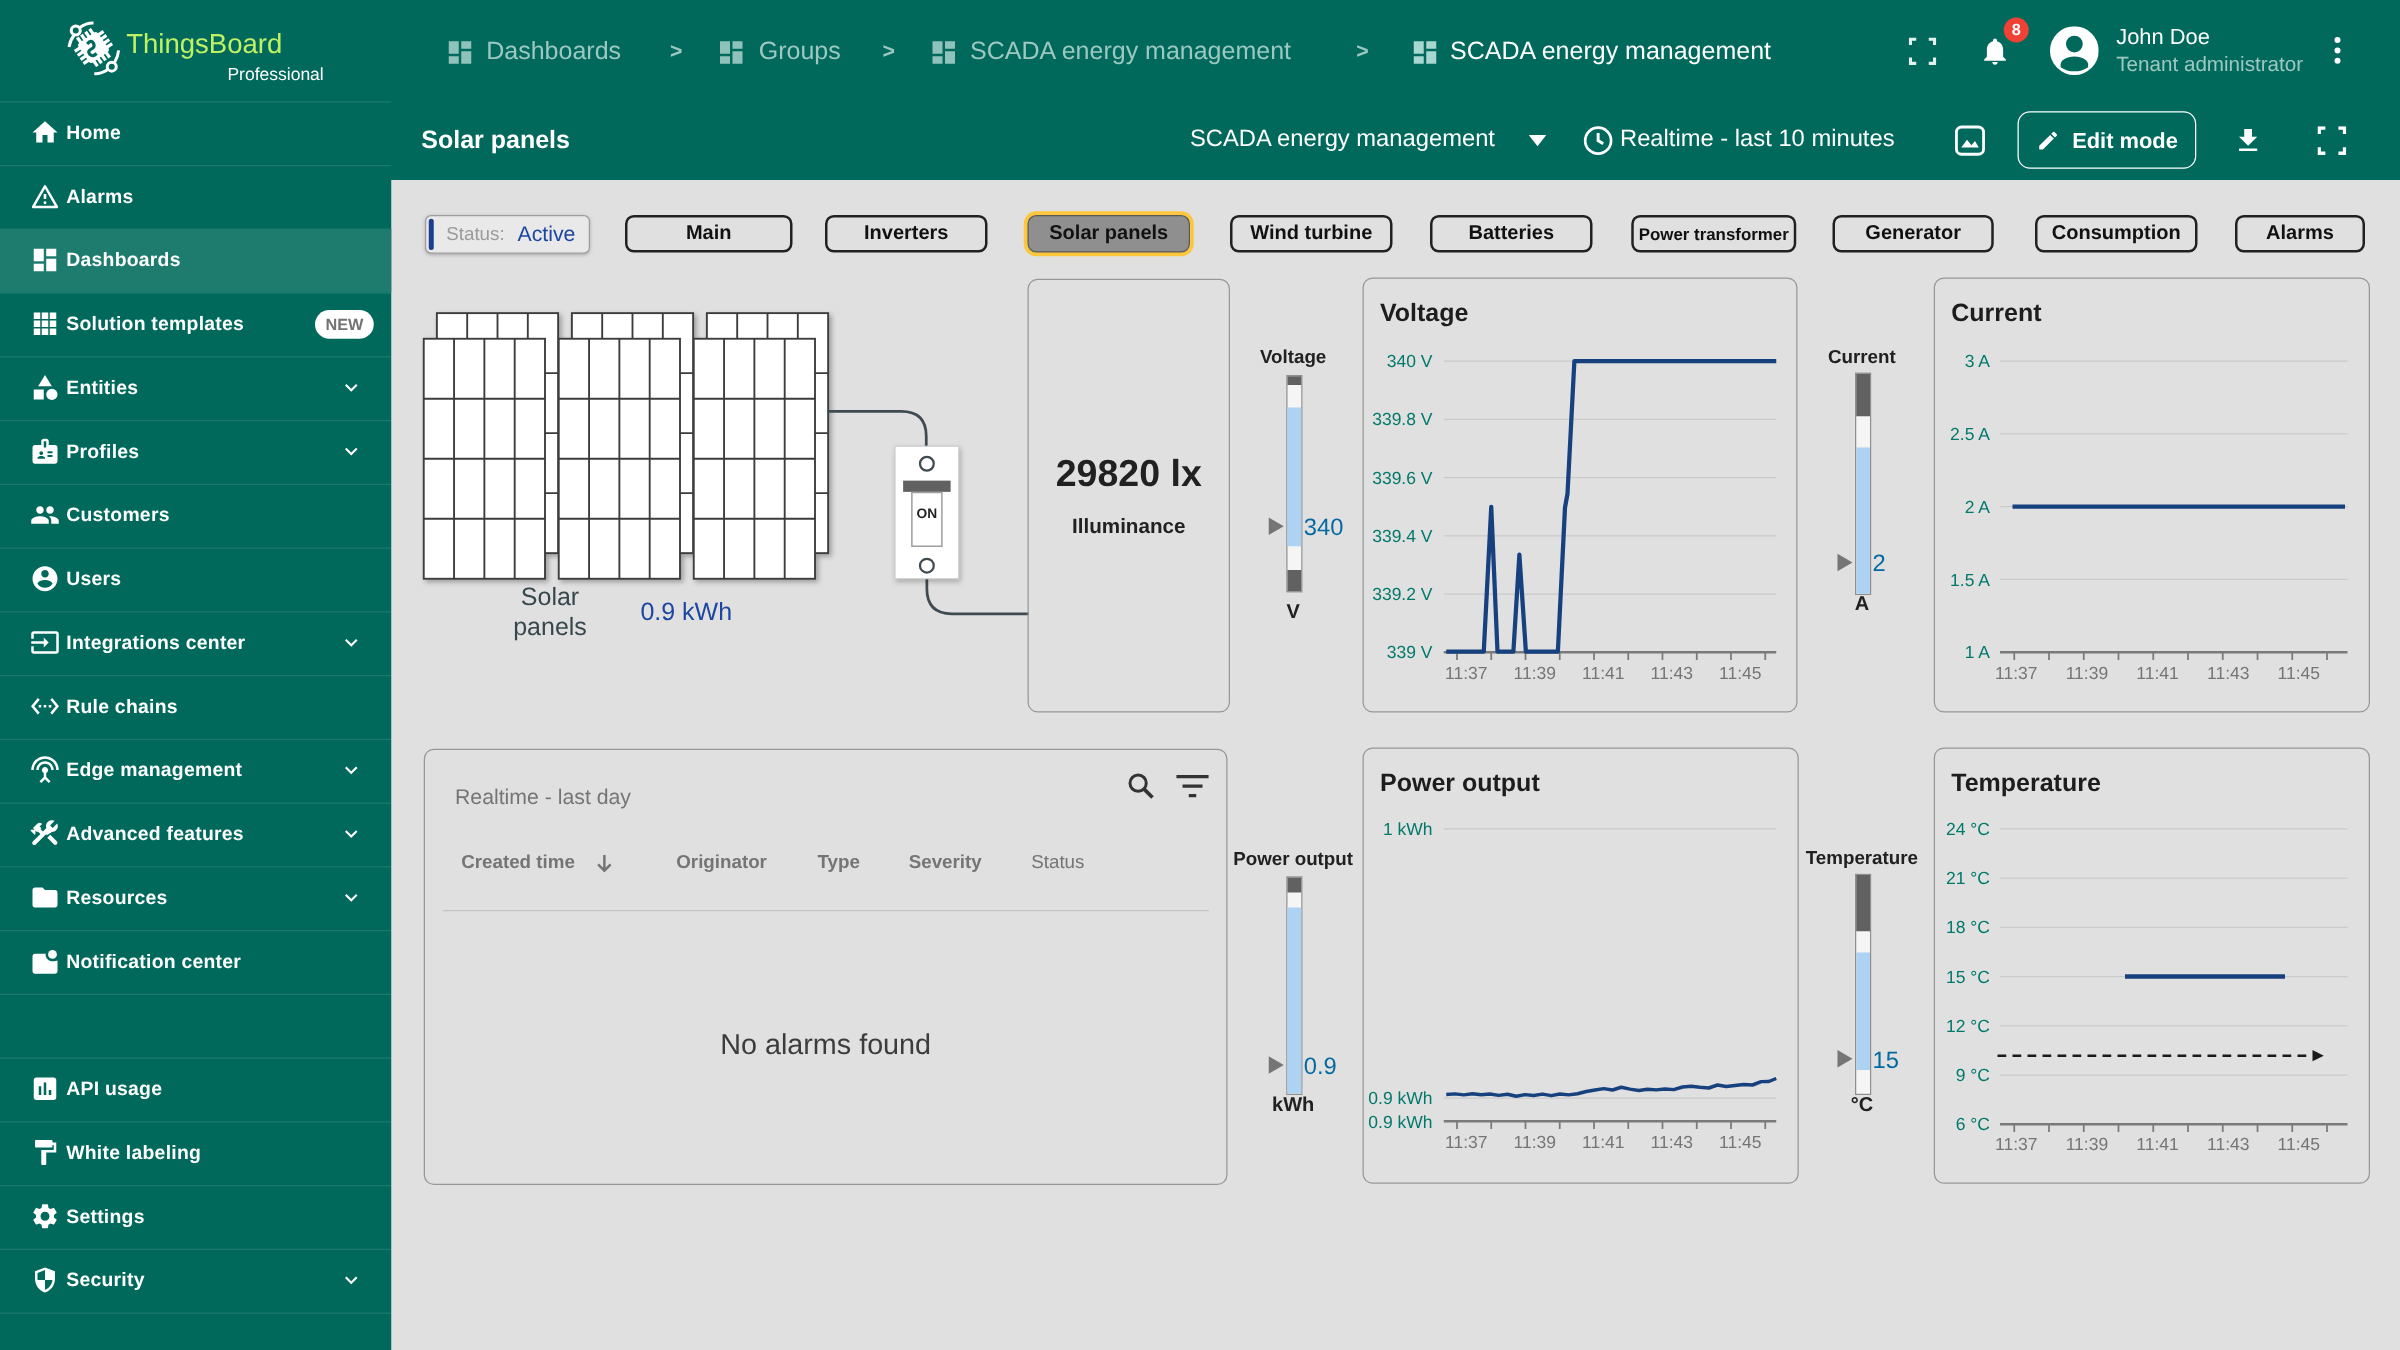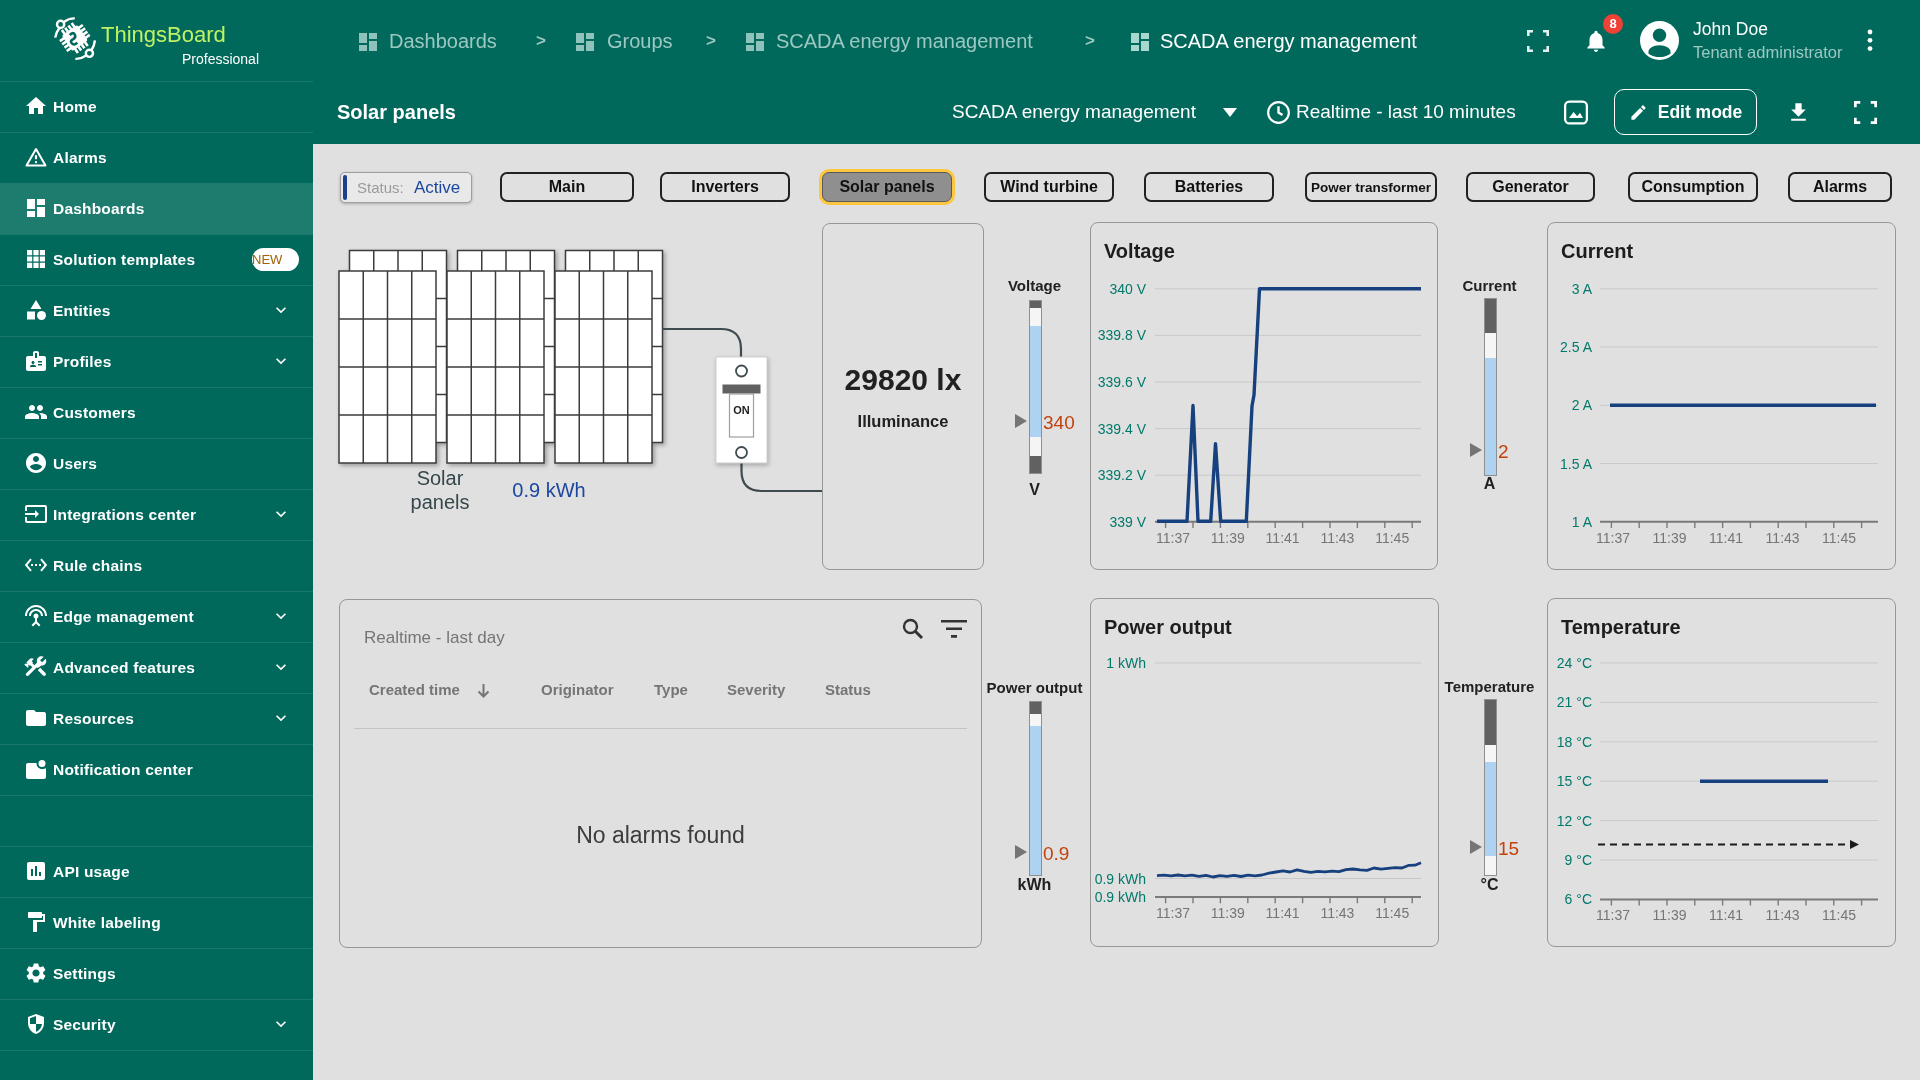--- a/index.html
+++ b/index.html
@@ -15,21 +15,21 @@
   .mdiv{position:absolute;left:0;width:313px;height:1px;background:rgba(255,255,255,.10)}
   .bc{font-size:20px;color:#9cc8c1;position:absolute;top:0;line-height:82px;white-space:nowrap}
   .bc.w{color:#fff}
   .bcic{position:absolute;top:30px;width:24px;height:24px}
   .card{position:absolute;border:1px solid #979797;border-radius:8px}
   .tab{position:absolute;top:172px;height:30px;border:2px solid #212121;border-radius:7px;box-sizing:border-box;text-align:center;font-weight:700;font-size:16px;color:#111;line-height:26px}
   .gseg{position:absolute;left:0;width:100%}
   .gbar{position:absolute;width:11px;border:1px solid #8f8f8f;background:#f5f5f5}
   .gptr{position:absolute;width:0;height:0;border-top:7px solid transparent;border-bottom:7px solid transparent;border-left:12px solid #757575}
   .gtitle{position:absolute;font-size:15px;font-weight:700;color:#212121;text-align:center;white-space:nowrap}
-  .gval{position:absolute;font-size:19px;color:#c2410c;white-space:nowrap}
+  .gval{position:absolute;font-size:19px;color:#0369a1;white-space:nowrap}
   .gunit{position:absolute;font-size:16px;font-weight:700;color:#212121;text-align:center;white-space:nowrap}
   .ctitle{position:absolute;font-size:20px;font-weight:700;color:#1d1d1d}
 </style>
 </head>
 <body>
 <div class="abs topbar"></div>
 
 <div class="abs side" id="sidebar">
 
   <svg class="abs" style="left:50px;top:12px" width="52" height="52" viewBox="0 0 52 52" fill="none" stroke="#fff">
@@ -71,21 +71,21 @@
         <path d="M3 3h8v10H3zM3 15h8v6H3zM13 3h8v6h-8zM13 11h8v10h-8z"></path>
       </svg>
       <span class="tx">Dashboards</span>
     </div>
   <div class="mdiv" style="top:234px"></div>
   <div class="mi" style="top:234px">
       <svg class="ic" viewBox="0 0 24 24" fill="#fff">
         <path d="M3 3h5.2v5.2H3zM9.4 3h5.2v5.2H9.4zM15.8 3h5.2v5.2h-5.2zM3 9.4h5.2v5.2H3zM9.4 9.4h5.2v5.2H9.4zM15.8 9.4h5.2v5.2h-5.2zM3 15.8h5.2V21H3zM9.4 15.8h5.2V21H9.4zM15.8 15.8h5.2V21h-5.2z"></path>
       </svg>
       <span class="tx">Solution templates</span>
-    <span style="position:absolute;left:252px;top:14px;width:47px;height:23px;background:#fff;border-radius:12px;color:#a16207;font-size:13px;font-weight:400;line-height:23px">NEW</span>
+    <span style="position:absolute;left:252px;top:14px;width:47px;height:23px;background:#fff;border-radius:12px;color:#737373;font-size:13px;font-weight:700;text-align:center;line-height:23px">NEW</span>
     </div>
   <div class="mdiv" style="top:285px"></div>
   <div class="mi" style="top:285px">
       <svg class="ic" viewBox="0 0 24 24" fill="#fff">
         <path d="M12 2 6.5 11h11z"></path>
         <circle cx="17.5" cy="17.5" r="4.5"></circle>
         <path d="M3 13.5h8v8H3z"></path>
       </svg>
       <span class="tx">Entities</span>
       <svg class="chev" viewBox="0 0 24 24" fill="#fff">
@@ -499,17 +499,17 @@
     <svg class="abs" style="left:601px;top:19px" width="26" height="20" viewBox="0 0 26 20" stroke="#333" stroke-width="2.6">
         <path d="M0 2.2H26M5 9.8H21M10 17.4H16"></path>
       </svg>
     <div class="abs" style="left:29px;top:81px;font-size:15px;font-weight:700;color:#757575">Created time</div>
     <svg class="abs" style="left:136px;top:83px" width="15" height="15" viewBox="0 0 15 15" fill="none" stroke="#757575" stroke-width="2">
         <path d="M7.5 1v12M2.5 8.5l5 5 5-5"></path>
       </svg>
     <div class="abs" style="left:201px;top:81px;font-size:15px;font-weight:700;color:#757575">Originator</div>
     <div class="abs" style="left:314px;top:81px;font-size:15px;font-weight:700;color:#757575">Type</div>
     <div class="abs" style="left:387px;top:81px;font-size:15px;font-weight:700;color:#757575">Severity</div>
-    <div class="abs" style="left:485px;top:81px;font-size:15px;font-weight:700;color:#757575">Status</div>
+    <div class="abs" style="left:485px;top:81px;font-size:15px;font-weight:400;color:#757575">Status</div>
     <div class="abs" style="left:14px;top:128px;width:613px;height:1px;background:#c4c4c4"></div>
     <div class="abs" style="left:0;top:222px;width:641px;text-align:center;font-size:23px;color:#3c3c3c">No alarms found</div>
   </div>
 </div>
 
 </body></html>

